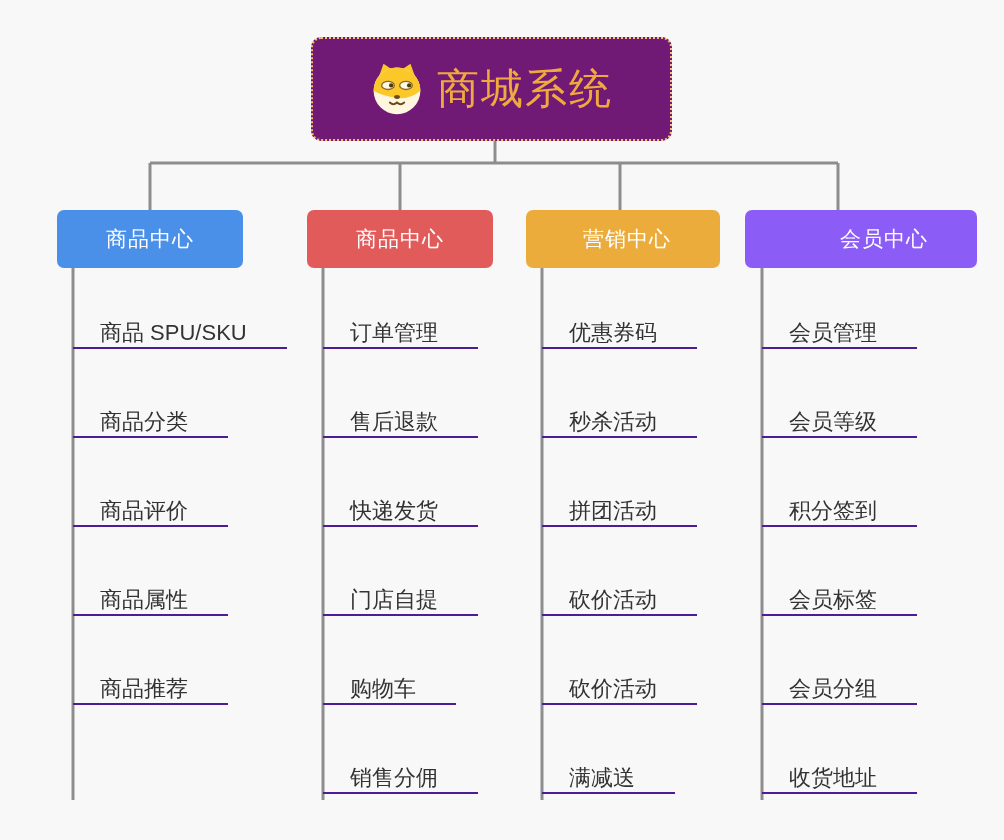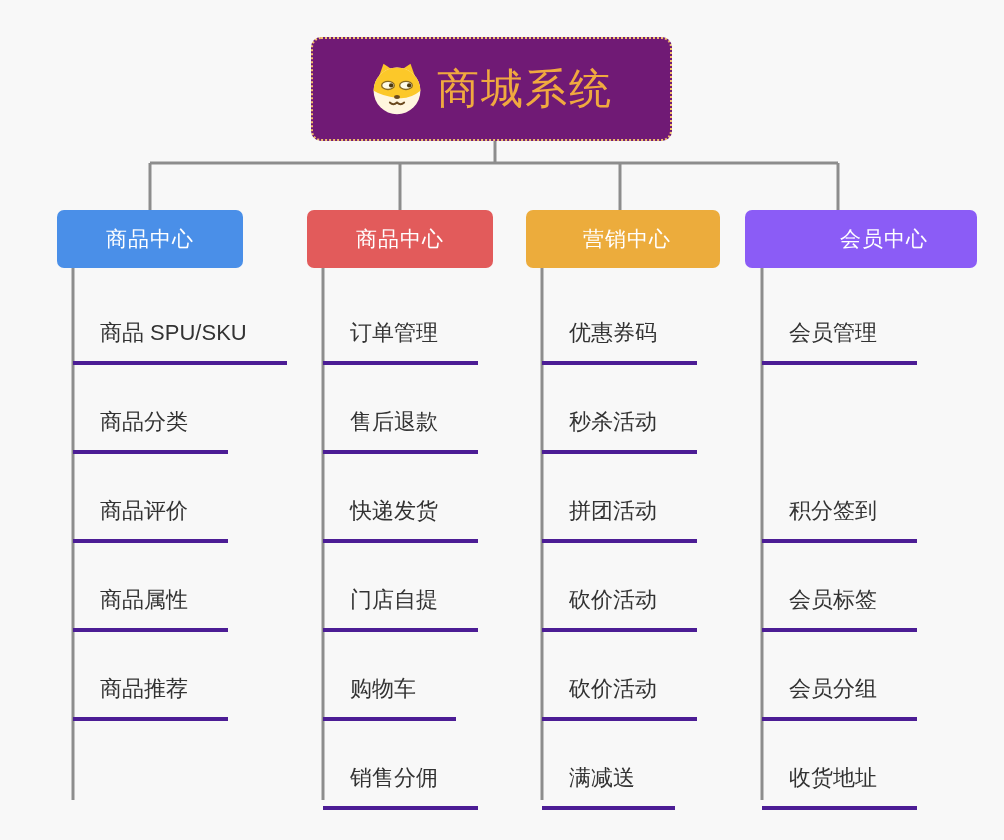--- a/index.html
+++ b/index.html
@@ -55,22 +55,22 @@
   .b0 { left: 57px; }
   .b1 { left: 307px; }
   .b2 { left: 526px; }
   .b3 { left: 745px; }
   .leaf {
     position: absolute;
     z-index: 1;
     font-size: 22px;
     line-height: 28px;
     color: #333333;
-    padding: 0 40px 14px 27px;
-    border-bottom: 4px solid #4c1d95;
+    padding: 0 40px 0 27px;
+    border-bottom: 2px solid #4c1d95;
     white-space: nowrap;
     width: max-content;
   }
 </style>
 </head>
 <body>
 
 <div class="canvas">
 
   <svg class="connectors" width="1004" height="840">
@@ -115,18 +115,19 @@
   <div class="leaf" style="left:323px;top:764px">销售分佣</div>
 
   <div class="leaf" style="left:542px;top:319px">优惠券码</div>
   <div class="leaf" style="left:542px;top:408px">秒杀活动</div>
   <div class="leaf" style="left:542px;top:497px">拼团活动</div>
   <div class="leaf" style="left:542px;top:586px">砍价活动</div>
   <div class="leaf" style="left:542px;top:675px">砍价活动</div>
   <div class="leaf" style="left:542px;top:764px">满减送</div>
 
   <div class="leaf" style="left:762px;top:319px">会员管理</div>
+  <div class="leaf" style="left:762px;top:408px">会员等级</div>
   <div class="leaf" style="left:762px;top:497px">积分签到</div>
   <div class="leaf" style="left:762px;top:675px">会员分组</div>
   <div class="leaf" style="left:762px;top:586px">会员标签</div>
   <div class="leaf" style="left:762px;top:764px">收货地址</div>
 
 </div>
 
 </body></html>

